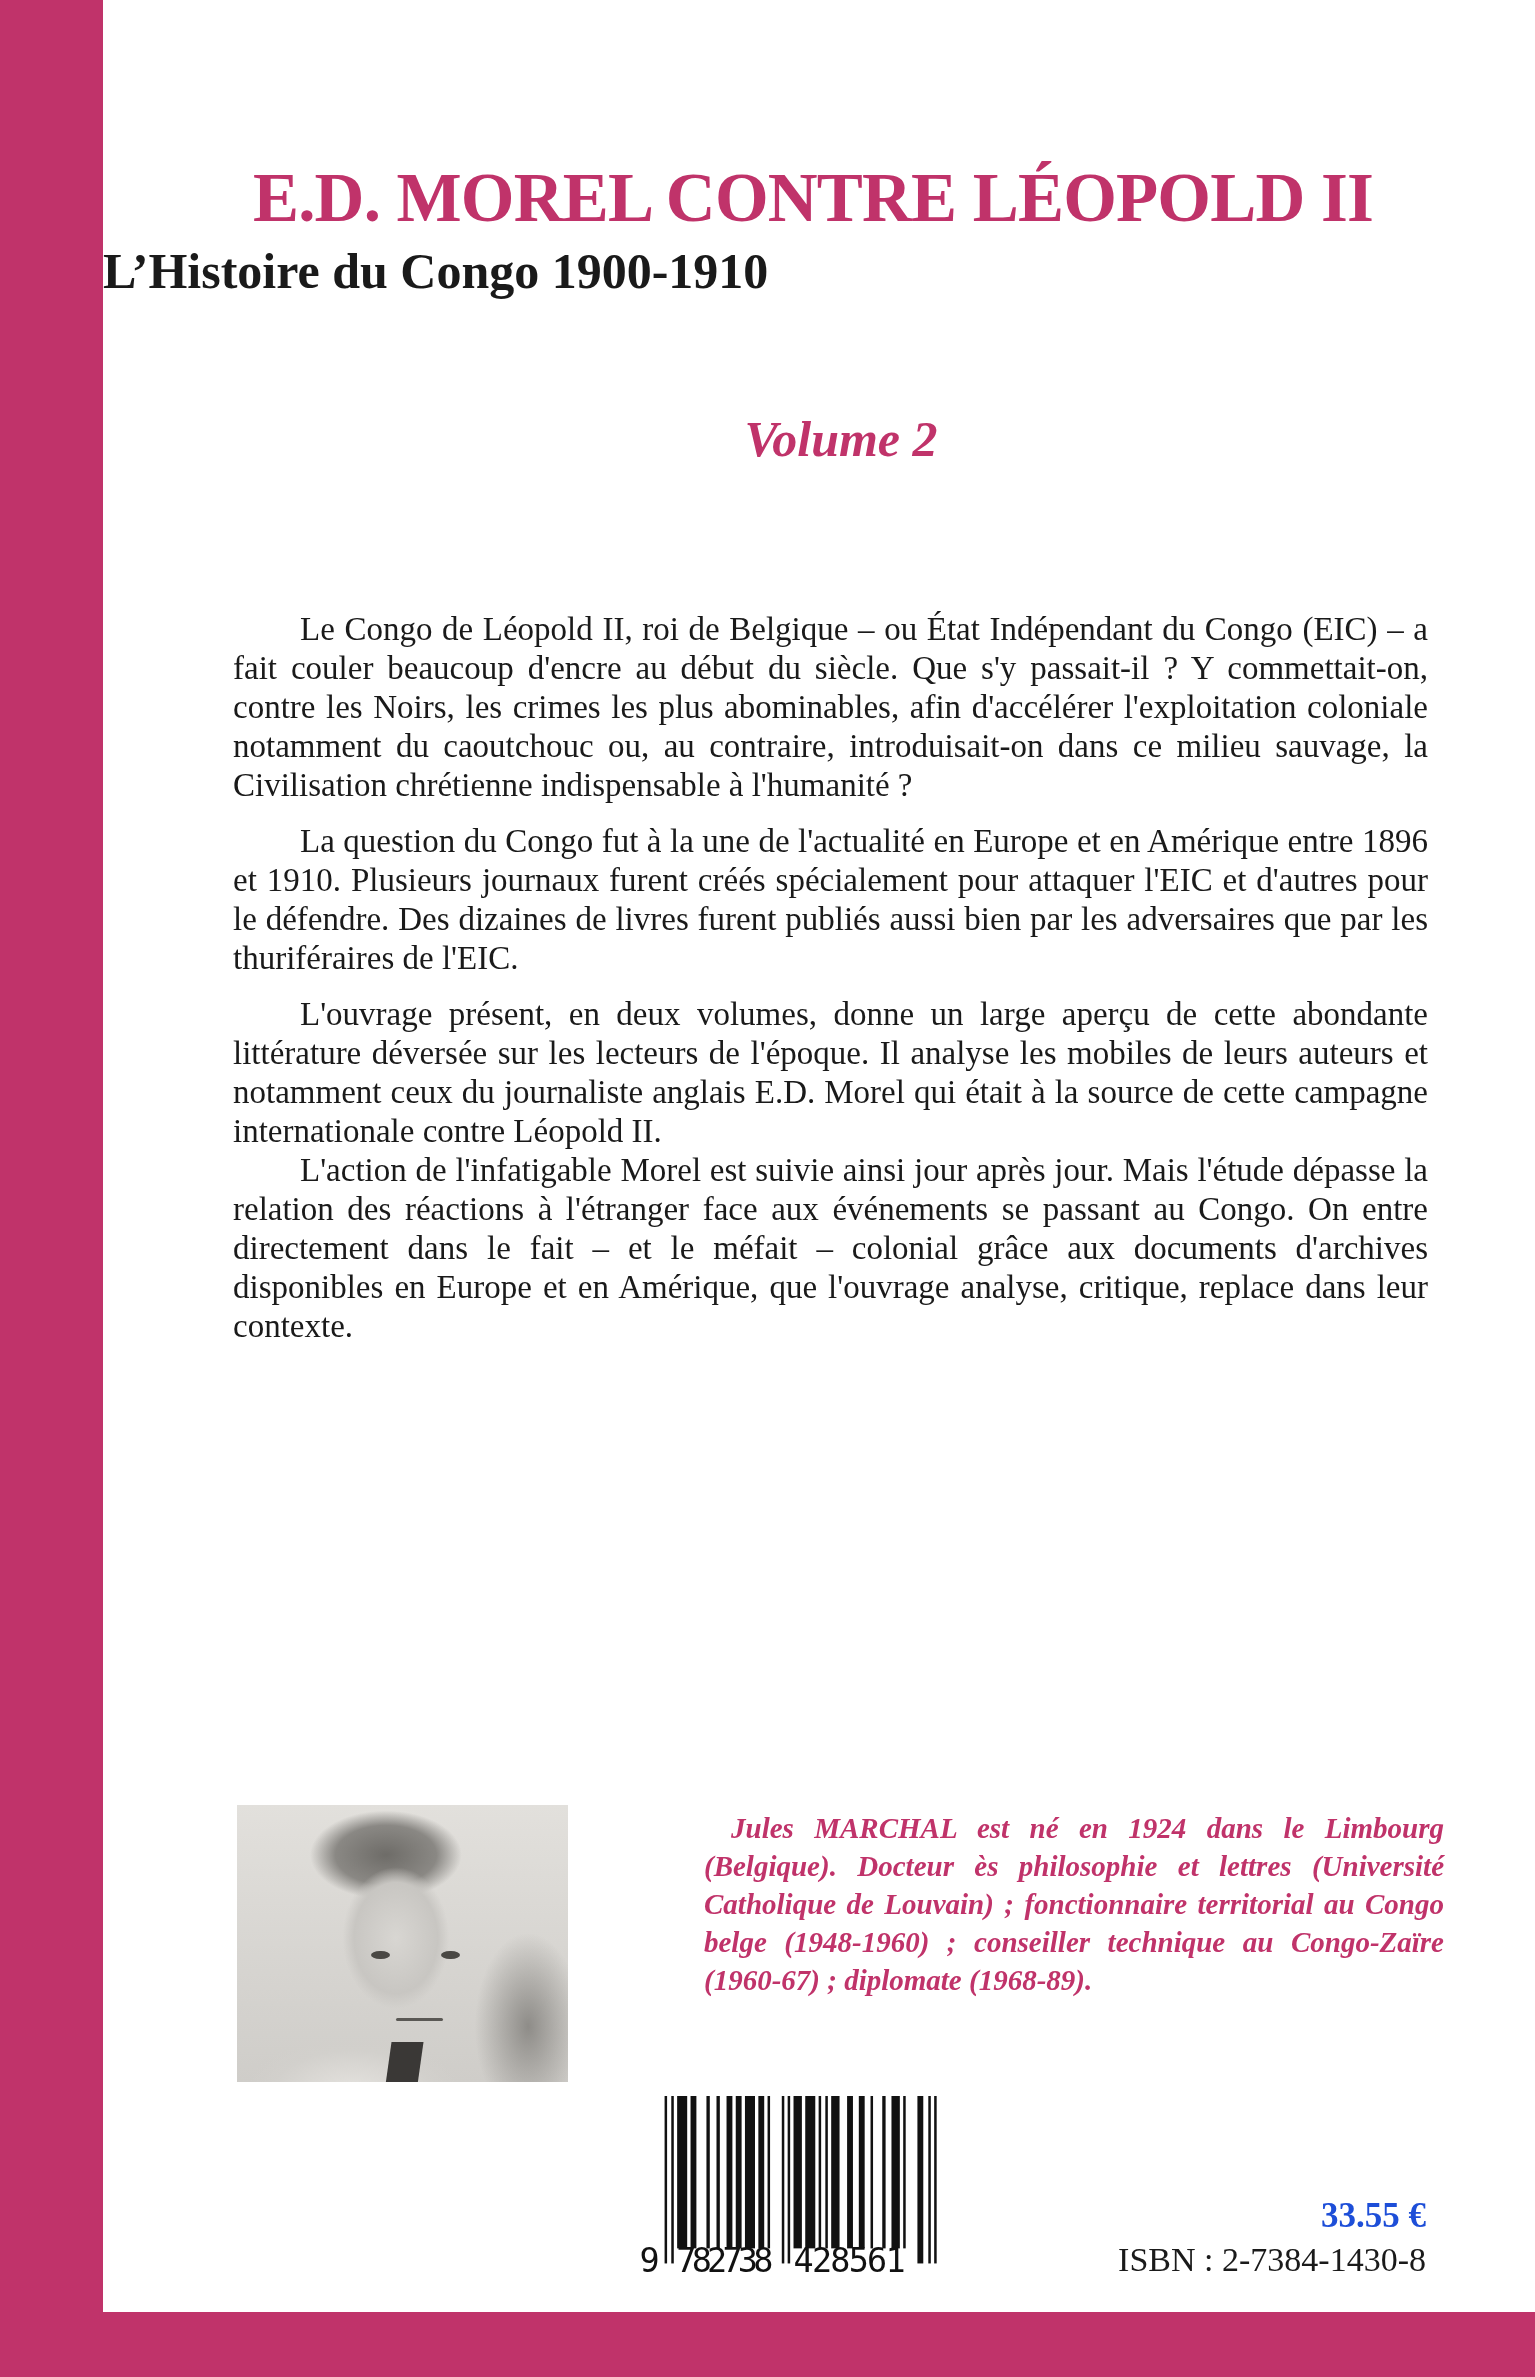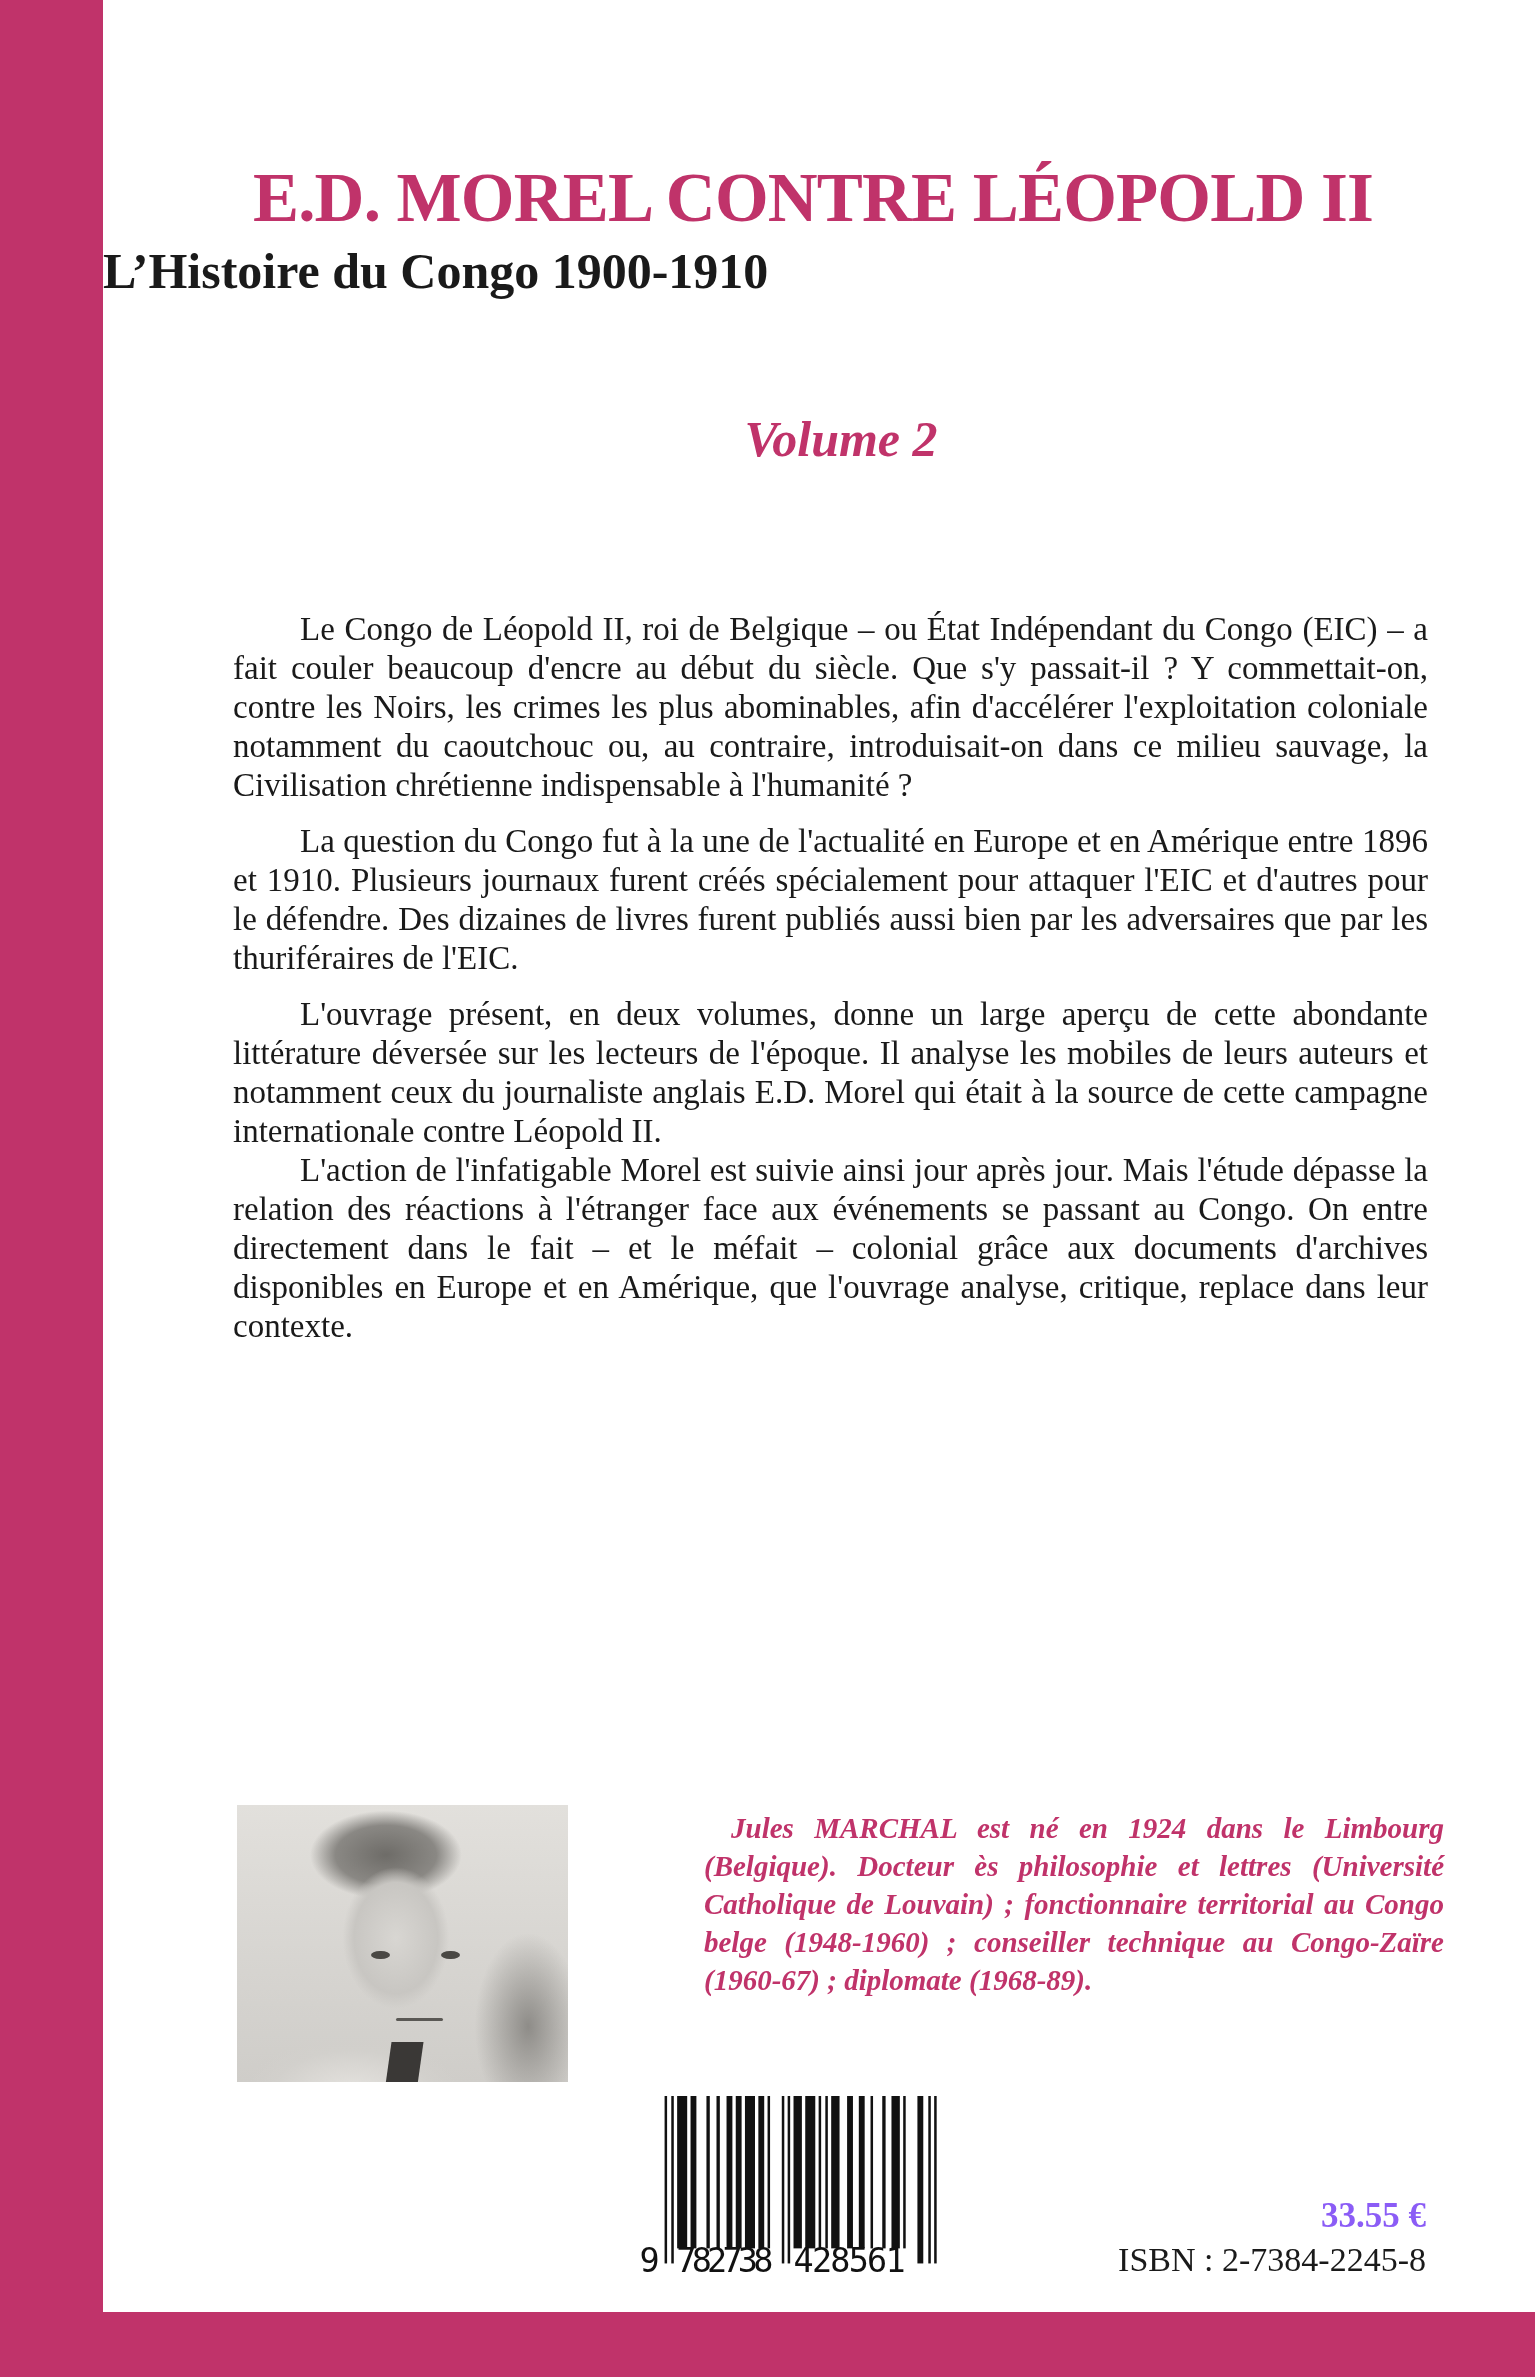--- a/index.html
+++ b/index.html
@@ -147,21 +147,21 @@
       height: 180px;
     }
     .barcode svg { display: block; }
     .price {
       position: absolute;
       right: 109px;
       top: 2195px;
       font-weight: bold;
       font-size: 35px;
       line-height: 42px;
-      color: #8b5cf6;
+      color: #1d4ed8;
       text-align: center;
     }
     .isbn {
       position: absolute;
       right: 109px;
       top: 2240px;
       font-size: 34px;
       line-height: 40px;
       color: #1a1a1a;
       text-align: right;
@@ -231,14 +231,14 @@
     </g>
     <g font-family="DejaVu Sans Mono, monospace" font-size="40" fill="#111">
       <text x="0" y="210">9</text>
       <text x="44" y="210" textLength="116" lengthAdjust="spacing">782738</text>
       <text x="184" y="210" textLength="134" lengthAdjust="spacing">428561</text>
     </g>
   </svg>
 </div>
 
 <div class="price">33.55 €</div>
-<div class="isbn">ISBN : 2-7384-2245-8</div>
+<div class="isbn">ISBN : 2-7384-1430-8</div>
 
 
 </body></html>

